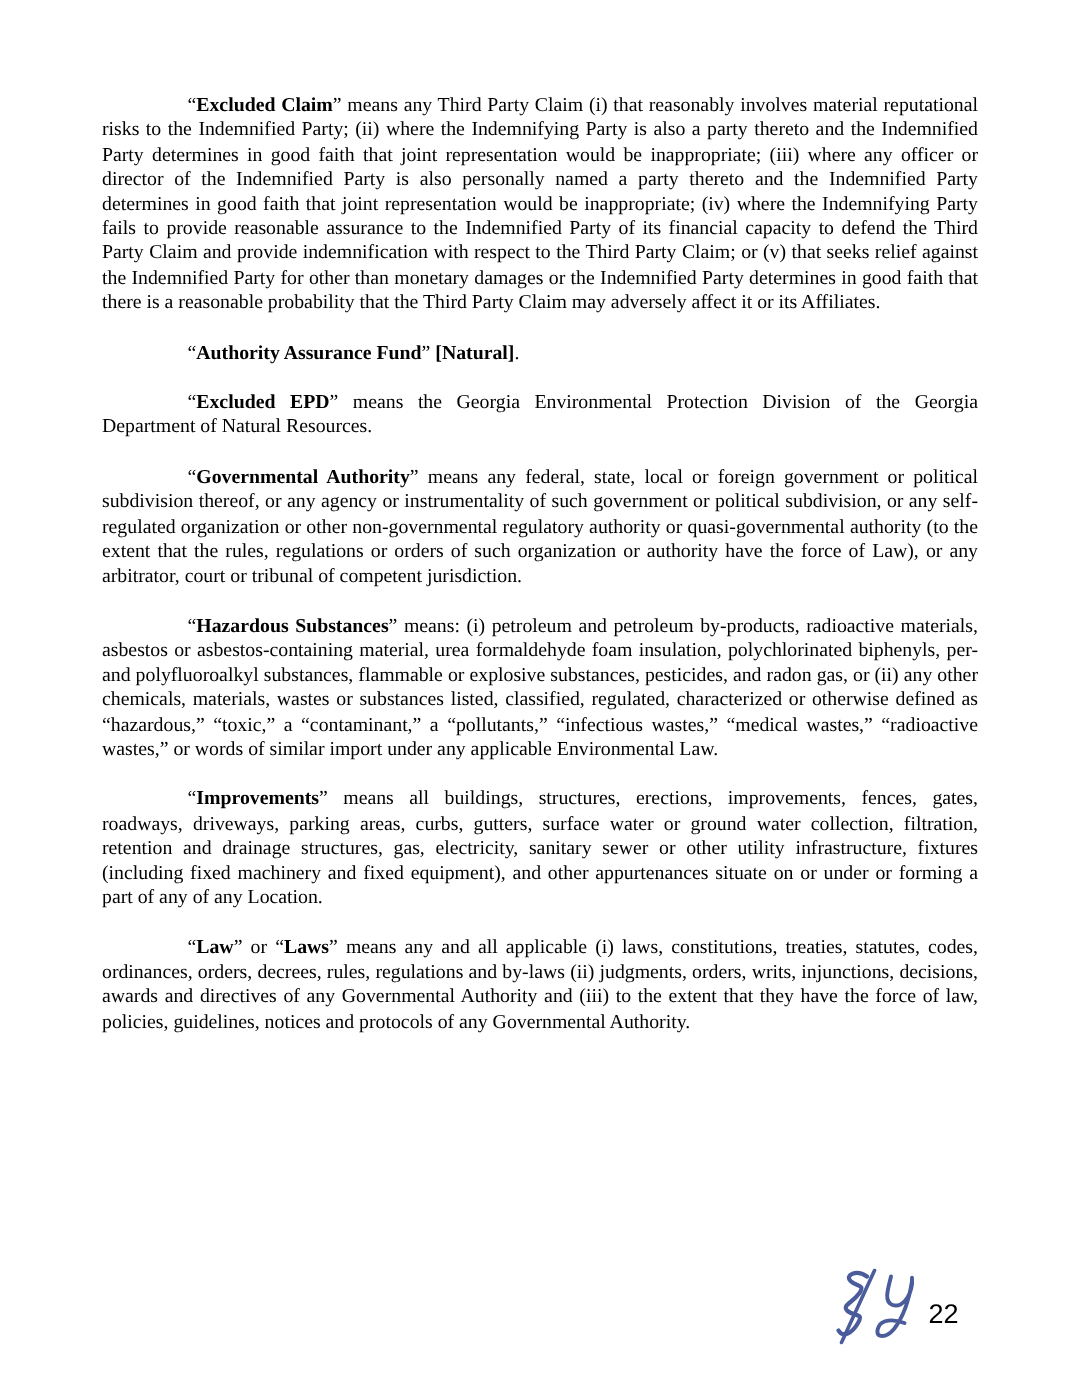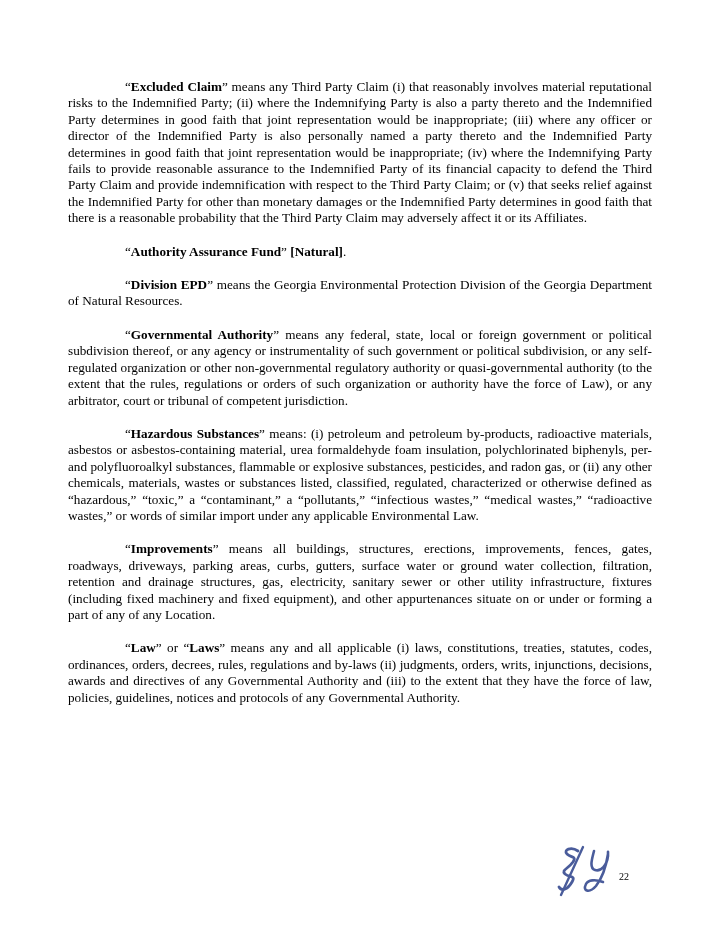--- a/index.html
+++ b/index.html
@@ -13,21 +13,21 @@
     height: 930px;
     background: #ffffff;
     color: #000000;
     font-family: "Liberation Serif", serif;
     overflow: hidden;
   }
   .content {
     position: absolute;
     left: 68px;
     right: 68px;
-    top: 79px;
+    top: 62px;
   }
   p.def {
     margin: 0 0 17px 0;
     font-size: 13.2px;
     line-height: 16.4px;
     text-align: justify;
     text-indent: 57px;
   }
   p.def span.term {
     font-weight: bold;
@@ -36,37 +36,37 @@
     position: absolute;
     left: 550px;
     top: 843px;
     width: 76px;
     height: 58px;
   }
   .page-number {
     position: absolute;
     left: 619px;
     top: 869px;
-    font-size: 10px;
+    font-size: 18px;
     line-height: 15px;
-    font-family: Liberation Serif, serif;
+    font-family: Liberation Sans, sans-serif;
     text-align: center;
   }
 </style>
 </head>
 <body>
 
 <div class="page">
   <div class="content">
 
     <p class="def"><span>“</span><span class="term">Excluded Claim</span><span>” means any Third Party Claim (i) that reasonably involves material reputational risks to the Indemnified Party; (ii) where the Indemnifying Party is also a party thereto and the Indemnified Party determines in good faith that joint representation would be inappropriate; (iii) where any officer or director of the Indemnified Party is also personally named a party thereto and the Indemnified Party determines in good faith that joint representation would be inappropriate; (iv) where the Indemnifying Party fails to provide reasonable assurance to the Indemnified Party of its financial capacity to defend the Third Party Claim and provide indemnification with respect to the Third Party Claim; or (v) that seeks relief against the Indemnified Party for other than monetary damages or the Indemnified Party determines in good faith that there is a reasonable probability that the Third Party Claim may adversely affect it or its Affiliates.</span></p>
 
     <p class="def"><span>“</span><span class="term">Authority Assurance Fund</span><span>” </span><span class="term">[Natural]</span><span>.</span></p>
 
-    <p class="def"><span>“</span><span class="term">Division EPD</span><span>” means the Georgia Environmental Protection Division of the Georgia Department of Natural Resources.</span></p>
+    <p class="def"><span>“</span><span class="term">Excluded EPD</span><span>” means the Georgia Environmental Protection Division of the Georgia Department of Natural Resources.</span></p>
 
     <p class="def"><span>“</span><span class="term">Governmental Authority</span><span>” means any federal, state, local or foreign government or political subdivision thereof, or any agency or instrumentality of such government or political subdivision, or any self-regulated organization or other non-governmental regulatory authority or quasi-governmental authority (to the extent that the rules, regulations or orders of such organization or authority have the force of Law), or any arbitrator, court or tribunal of competent jurisdiction.</span></p>
 
     <p class="def"><span>“</span><span class="term">Hazardous Substances</span><span>” means: (i) petroleum and petroleum by-products, radioactive materials, asbestos or asbestos-containing material, urea formaldehyde foam insulation, polychlorinated biphenyls, per- and polyfluoroalkyl substances, flammable or explosive substances, pesticides, and radon gas, or (ii) any other chemicals, materials, wastes or substances listed, classified, regulated, characterized or otherwise defined as “hazardous,” “toxic,” a “contaminant,” a “pollutants,” “infectious wastes,” “medical wastes,” “radioactive wastes,” or words of similar import under any applicable Environmental Law.</span></p>
 
     <p class="def"><span>“</span><span class="term">Improvements</span><span>” means all buildings, structures, erections, improvements, fences, gates, roadways, driveways, parking areas, curbs, gutters, surface water or ground water collection, filtration, retention and drainage structures, gas, electricity, sanitary sewer or other utility infrastructure, fixtures (including fixed machinery and fixed equipment), and other appurtenances situate on or under or forming a part of any of any Location.</span></p>
 
     <p class="def"><span>“</span><span class="term">Law</span><span>” or “</span><span class="term">Laws</span><span>” means any and all applicable (i) laws, constitutions, treaties, statutes, codes, ordinances, orders, decrees, rules, regulations and by-laws (ii) judgments, orders, writs, injunctions, decisions, awards and directives of any Governmental Authority and (iii) to the extent that they have the force of law, policies, guidelines, notices and protocols of any Governmental Authority.</span></p>
 
   </div>

